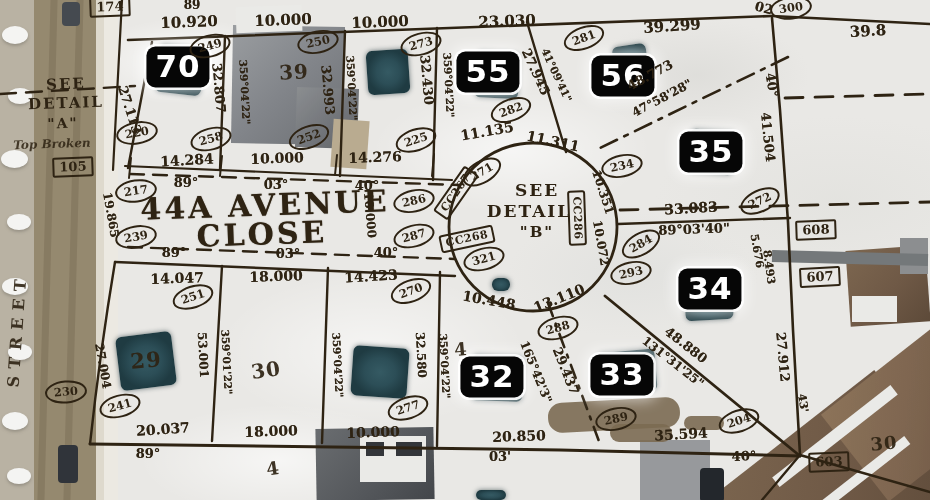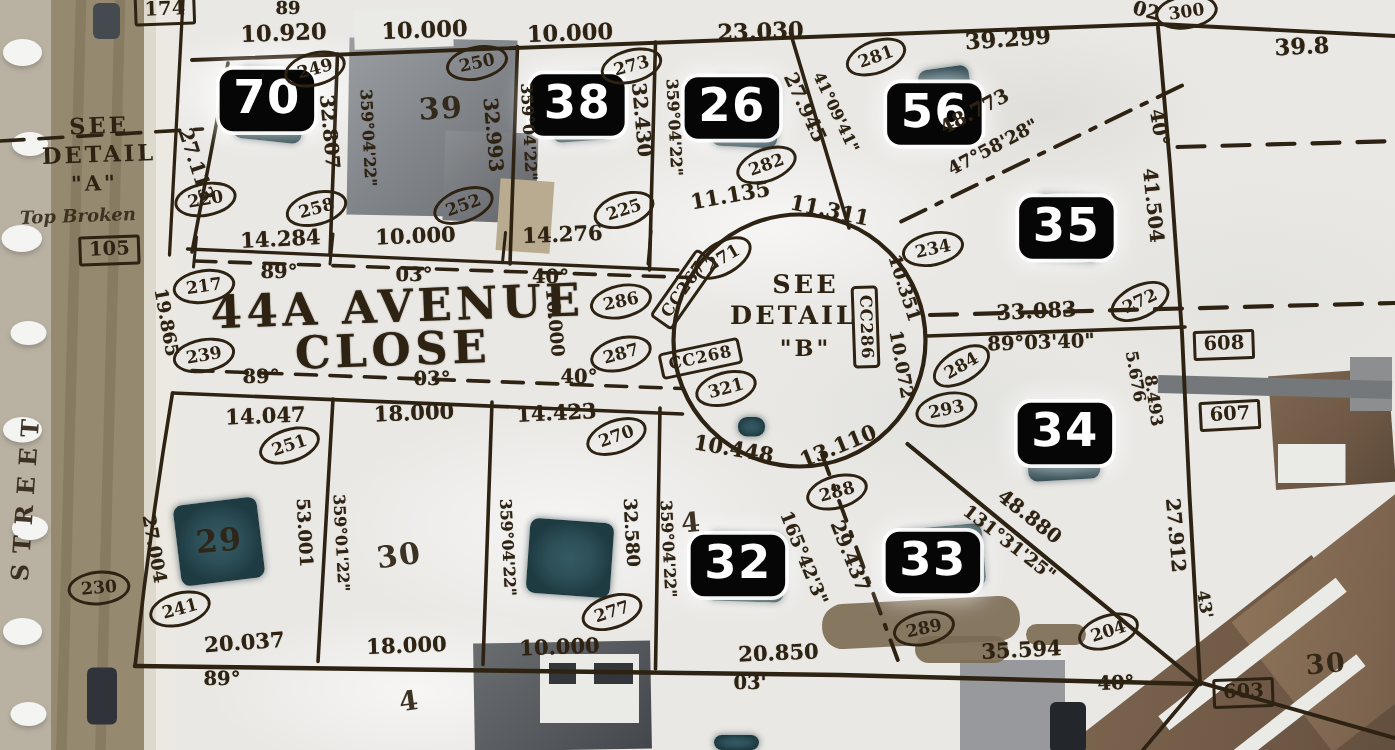--- a/index.html
+++ b/index.html
@@ -144,22 +144,21 @@
     <path d="M130,174 L460,185" stroke-width="2.4" stroke-dasharray="14 9"></path>
     <path d="M128,247 L455,259" stroke-width="2.4" stroke-dasharray="14 9"></path>
     <path d="M620,210 L930,202" stroke-width="2.8" stroke-dasharray="18 12"></path>
     <path d="M785,98 L930,94" stroke-width="2.8" stroke-dasharray="18 12"></path>
     <path d="M788,57 L600,148" stroke-width="2.6" stroke-dasharray="18 8 4 8"></path>
     <path d="M548,303 L600,444" stroke-width="2.6" stroke-dasharray="14 8 3 8"></path>
   </svg>
 
   <div id="labels" class="abs" style="inset:0;">
       <div class="lbl badge" style="left: 178px; top: 67px; transform: translate(-50%, -50%) rotate(0deg);">70</div>
-      <div class="lbl badge" style="left: 385px; top: 70px; transform: translate(-50%, -50%) rotate(0deg);">38</div>
-      <div class="lbl badge" style="left: 488px; top: 72px; transform: translate(-50%, -50%) rotate(0deg);">26</div>
+      <div class="lbl badge" style="left: 488px; top: 72px; transform: translate(-50%, -50%) rotate(0deg);">55</div>
       <div class="lbl badge" style="left: 623px; top: 76px; transform: translate(-50%, -50%) rotate(0deg);">56</div>
       <div class="lbl badge" style="left: 711px; top: 152px; transform: translate(-50%, -50%) rotate(0deg);">35</div>
       <div class="lbl badge" style="left: 710px; top: 289px; transform: translate(-50%, -50%) rotate(0deg);">34</div>
       <div class="lbl badge" style="left: 622px; top: 375px; transform: translate(-50%, -50%) rotate(0deg);">33</div>
       <div class="lbl badge" style="left: 492px; top: 377px; transform: translate(-50%, -50%) rotate(0deg);">32</div>
       <div class="lbl oval" style="left: 210px; top: 46px; transform: translate(-50%, -50%) rotate(-15deg);">249</div>
       <div class="lbl oval" style="left: 318px; top: 42px; transform: translate(-50%, -50%) rotate(-12deg);">250</div>
       <div class="lbl oval" style="left: 421px; top: 44px; transform: translate(-50%, -50%) rotate(-15deg);">273</div>
       <div class="lbl oval" style="left: 584px; top: 38px; transform: translate(-50%, -50%) rotate(-20deg);">281</div>
       <div class="lbl oval" style="left: 791px; top: 8px; transform: translate(-50%, -50%) rotate(-8deg);">300</div>

